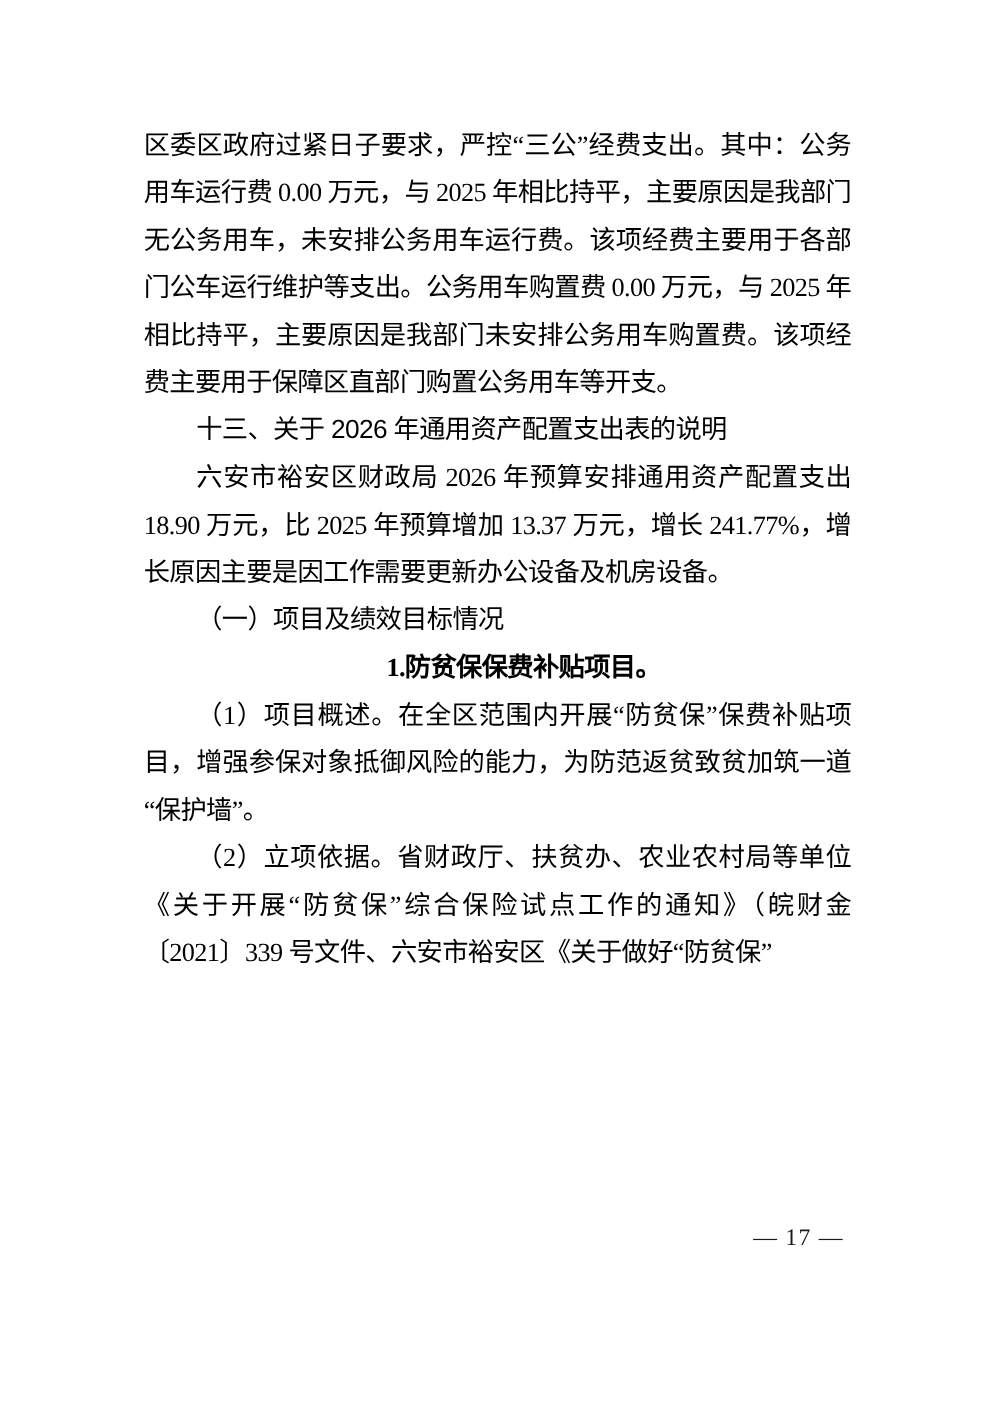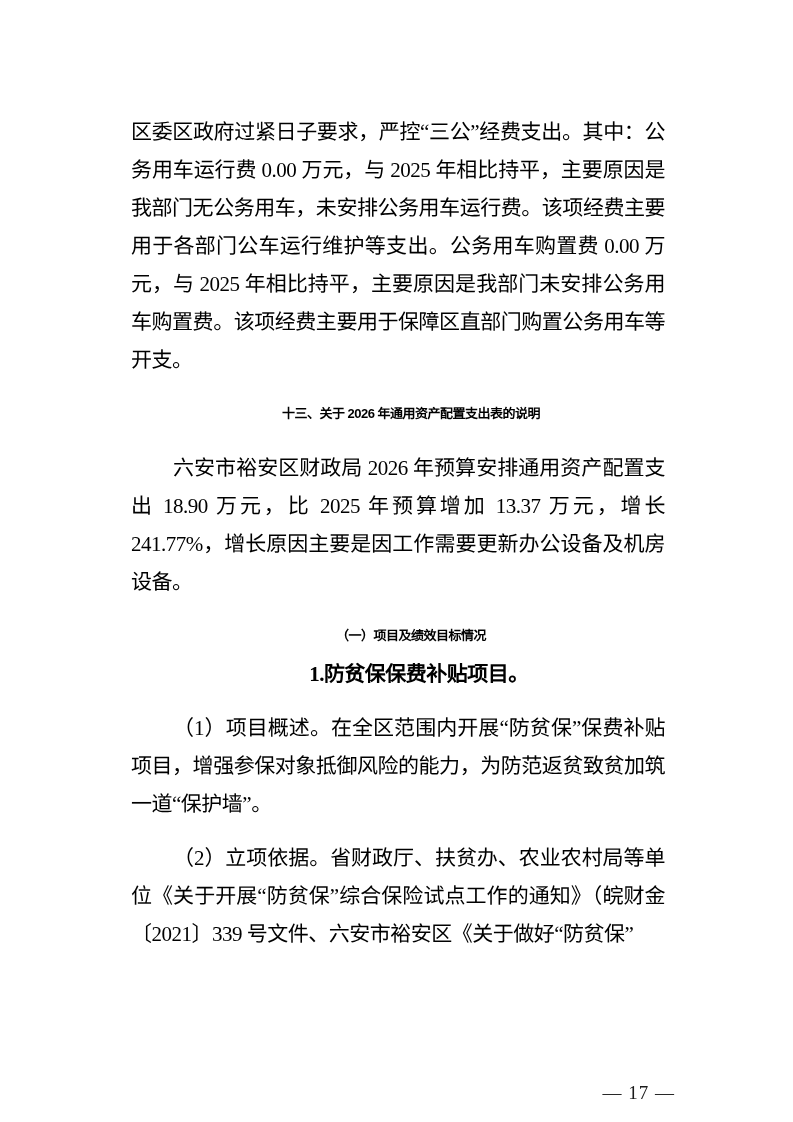--- a/index.html
+++ b/index.html
@@ -21,50 +21,50 @@
     left: 115px;
     top: 97px;
     width: 566px;
     font-size: 21px;
     line-height: 38px;
     letter-spacing: -0.5px;
     text-align: justify;
     text-justify: inter-character;
   }
   .content p {
-    margin: 16px;
+    margin: 0;
     text-indent: 2em;
   }
   .content p.continuation {
     text-indent: 0;
   }
   .lead-bold {
     font-weight: 700;
   }
   .heading-hei {
     margin: 0;
     text-indent: 2em;
-    font-size: 13px;
+    font-size: 21px;
     line-height: 38px;
-    font-weight: 700;
+    font-weight: 400;
     font-family: "Liberation Sans", "DejaVu Sans", sans-serif;
-    text-align: center;
+    text-align: left;
   }
   .heading-song-bold {
     margin: 0;
     text-indent: 2em;
     font-size: 21px;
     line-height: 38px;
     font-weight: 700;
     font-family: "Liberation Serif", "DejaVu Serif", serif;
     text-align: center;
   }
   .footer {
     position: absolute;
-    top: 1082px;
+    top: 980px;
     right: 118px;
     font-size: 19px;
     line-height: 22px;
     letter-spacing: 1px;
     font-family: "Liberation Serif", "DejaVu Serif", serif;
     color: #1a1a1a;
   }
 </style>
 </head>
 <body>

